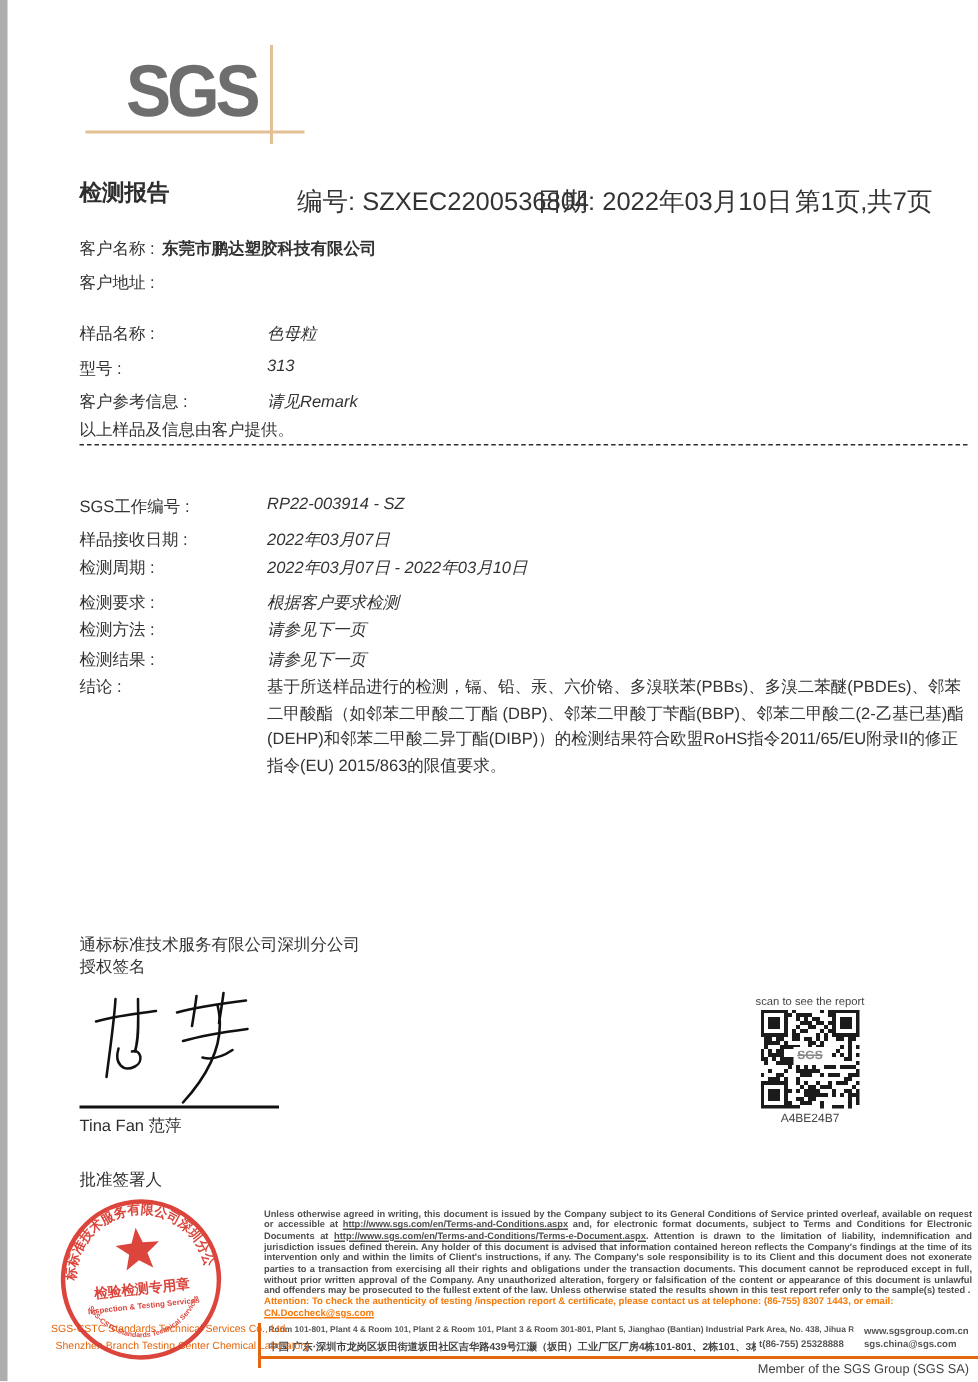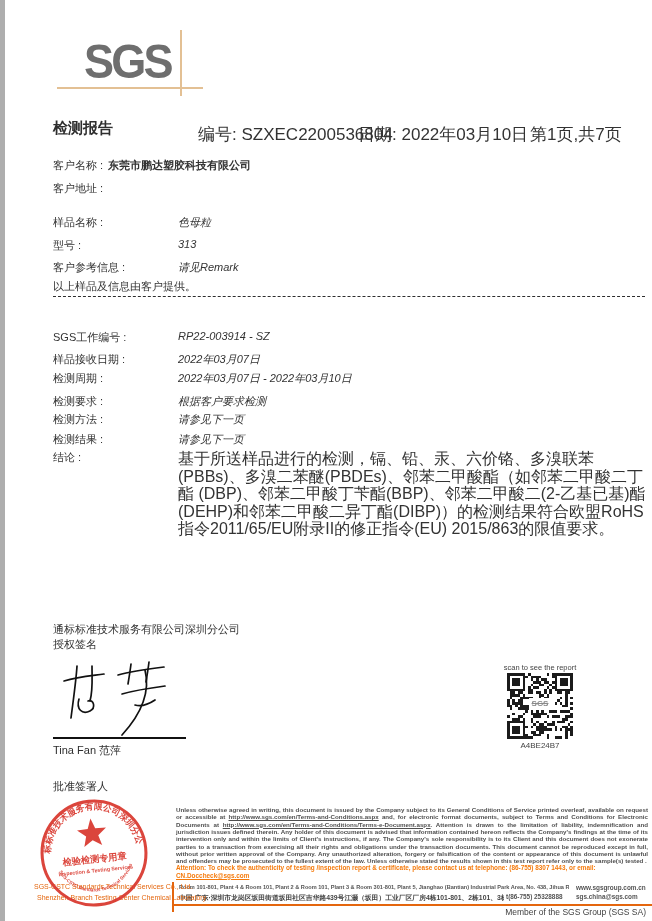--- a/index.html
+++ b/index.html
@@ -19,21 +19,21 @@
   .doc-title { position:absolute; left:53px; top:119px; font-size:15px; font-weight:bold; color:#2e2e2e; }
   .hdr { position:absolute; top:123px; font-size:17px; color:#333; white-space:nowrap; }
   .hdr-no { left:198px; } .hdr-date { left:358px; } .hdr-page { left:530px; }
 
   .lbl { position:absolute; left:53px; font-size:11px; color:#333; white-space:nowrap; }
   .val { position:absolute; font-size:11px; color:#333; white-space:nowrap; }
   .val-c1 { left:108px;font-weight:bold; } .val-c2 { left:178px;font-style:italic; }
 
   .dash-sep { position:absolute; left:53px; top:296px; width:592px; border-top:1.5px dashed #2e2e2e; }
 
-  .concl { position:absolute; left:178px; top:450px; width:468px; font-size:16px; line-height:17.5px; color:#333; }
+  .concl { position:absolute; left:178px; top:450px; width:468px; font-size:11px; line-height:17.5px; color:#333; }
 
   .sig-company { position:absolute; left:53px; top:622px; font-size:11px; color:#333; }
   .sig-auth { position:absolute; left:53px; top:637px; font-size:11px; color:#333; }
   .sig-svg { position:absolute; left:58px; top:660px; }
   .sig-line { position:absolute; left:53px; top:737px; width:133px; height:2px; background:#111; }
   .sig-name { position:absolute; left:53px; top:743px; font-size:11px; color:#2e2e2e; }
   .sig-role { position:absolute; left:53px; top:779px; font-size:11px; color:#2e2e2e; }
 
   .qr-caption { position:absolute; left:492px; top:663px; width:96px; text-align:center; font-size:7.5px; color:#444; }
   .qr-box { position:absolute; left:507px; top:673px; width:66px; height:66px; }

